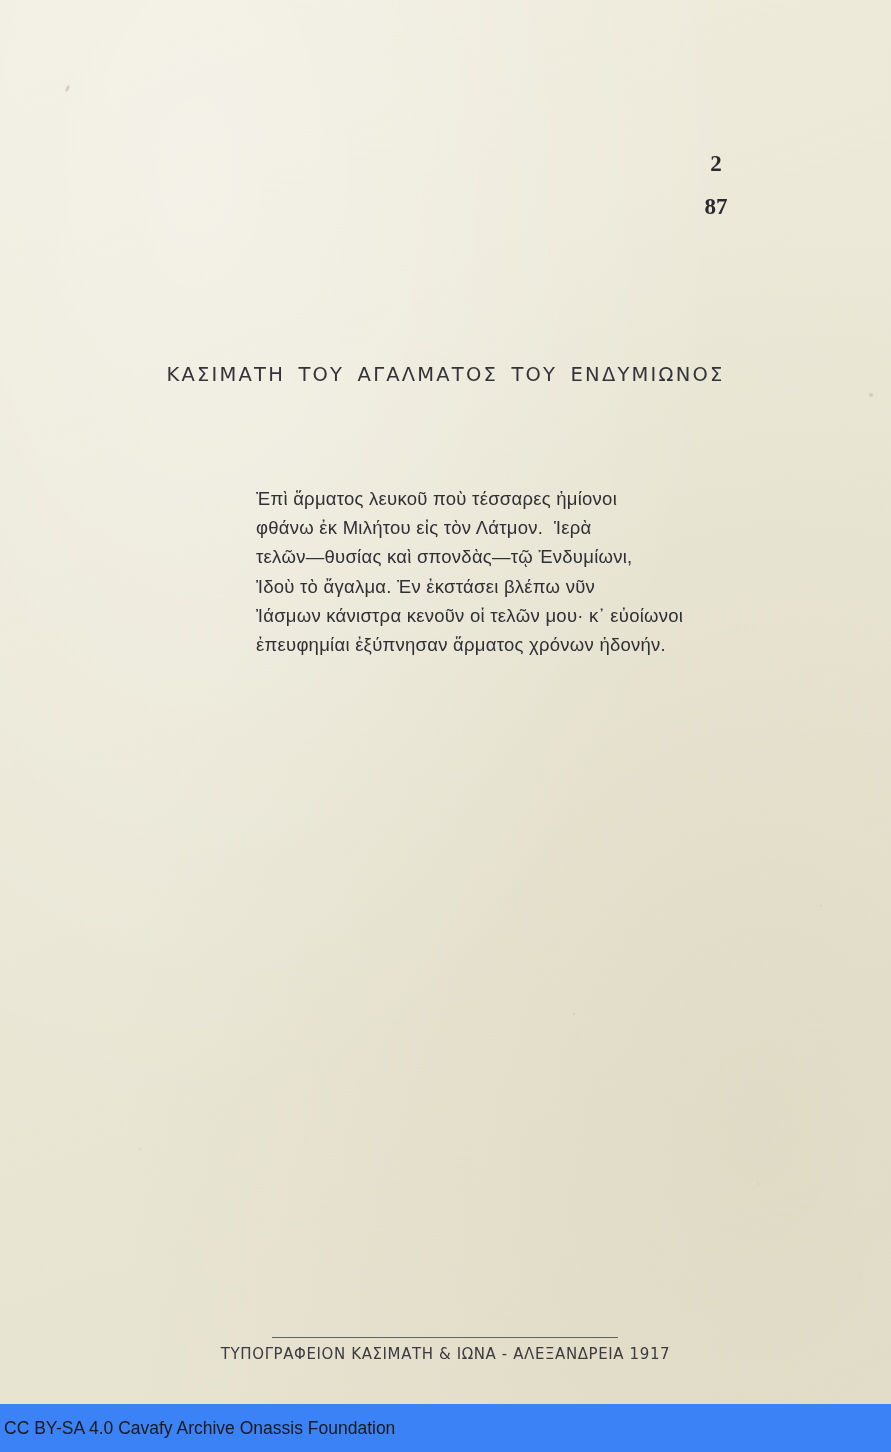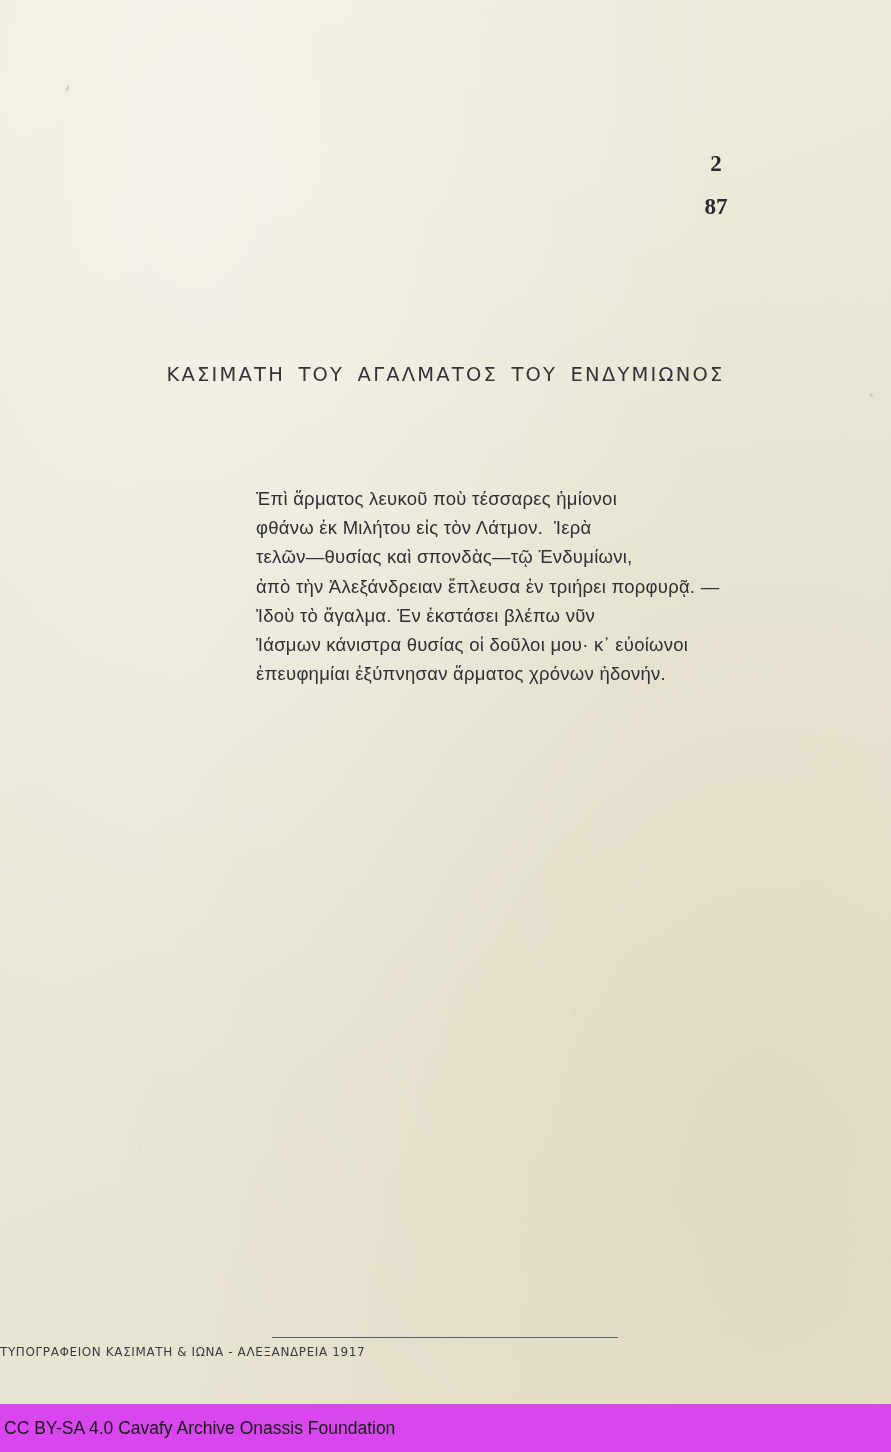--- a/index.html
+++ b/index.html
@@ -108,35 +108,35 @@
     width: 346px;
     height: 1px;
     background: #4a4a50;
     opacity: .85;
   }
   .colophon-text {
     position: absolute;
     left: 0;
     top: 1345px;
     width: 891px;
-    text-align: left;
+    text-align: center;
     font-family: "DejaVu Sans", sans-serif;
-    font-size: 12px;
+    font-size: 15px;
     letter-spacing: .6px;
     color: #3a3a40;
   }
 
   
   .license-bar {
     position: absolute;
     left: 0;
     top: 1404px;
     width: 891px;
     height: 48px;
-    background: #d946ef;
+    background: #3b82f6;
     color: #1a1a1a;
     font-family: "Liberation Sans", sans-serif;
     font-size: 17.5px;
     display: flex;
     align-items: center;
     padding-left: 4px;
     box-sizing: border-box;
   }
 </style>
 </head>
@@ -155,23 +155,22 @@
     <span class="num-top">2</span>
     <span class="num-bottom">87</span>
   </div>
 
   <div class="poem-title">ΚΑΣΙΜΑΤΗ ΤΟΥ ΑΓΑΛΜΑΤΟΣ ΤΟΥ ΕΝΔΥΜΙΩΝΟΣ</div>
 
   <div class="poem-body">
     <span class="line">Ἐπὶ ἅρματος λευκοῦ ποὺ τέσσαρες ἡμίονοι</span>
     <span class="line">φθάνω ἐκ Μιλήτου εἰς τὸν Λάτμον.  Ἱερὰ</span>
     <span class="line">τελῶν—θυσίας καὶ σπονδὰς—τῷ Ἐνδυμίωνι,</span>
-    <span class="line">ἀπὸ τὴν Ἀλεξάνδρειαν ἔπλευσα ἐν τριήρει πορφυρᾷ. —</span>
     <span class="line">Ἰδοὺ τὸ ἄγαλμα. Ἐν ἐκστάσει βλέπω νῦν</span>
-    <span class="line">Ἰάσμων κάνιστρα θυσίας οἱ δοῦλοι μου· κ᾽ εὐοίωνοι</span>
+    <span class="line">Ἰάσμων κάνιστρα κενοῦν οἱ τελῶν μου· κ᾽ εὐοίωνοι</span>
     <span class="line">ἐπευφημίαι ἐξύπνησαν ἅρματος χρόνων ἡδονήν.</span>
   </div>
 
   <div class="colophon-rule"></div>
   <div class="colophon-text">ΤΥΠΟΓΡΑΦΕΙΟΝ ΚΑΣΙΜΑΤΗ &amp; ΙΩΝΑ - ΑΛΕΞΑΝΔΡΕΙΑ 1917</div>
 </div>
 
 <div class="license-bar">
   <span>CC BY-SA 4.0 Cavafy Archive Onassis Foundation</span>
 </div>

